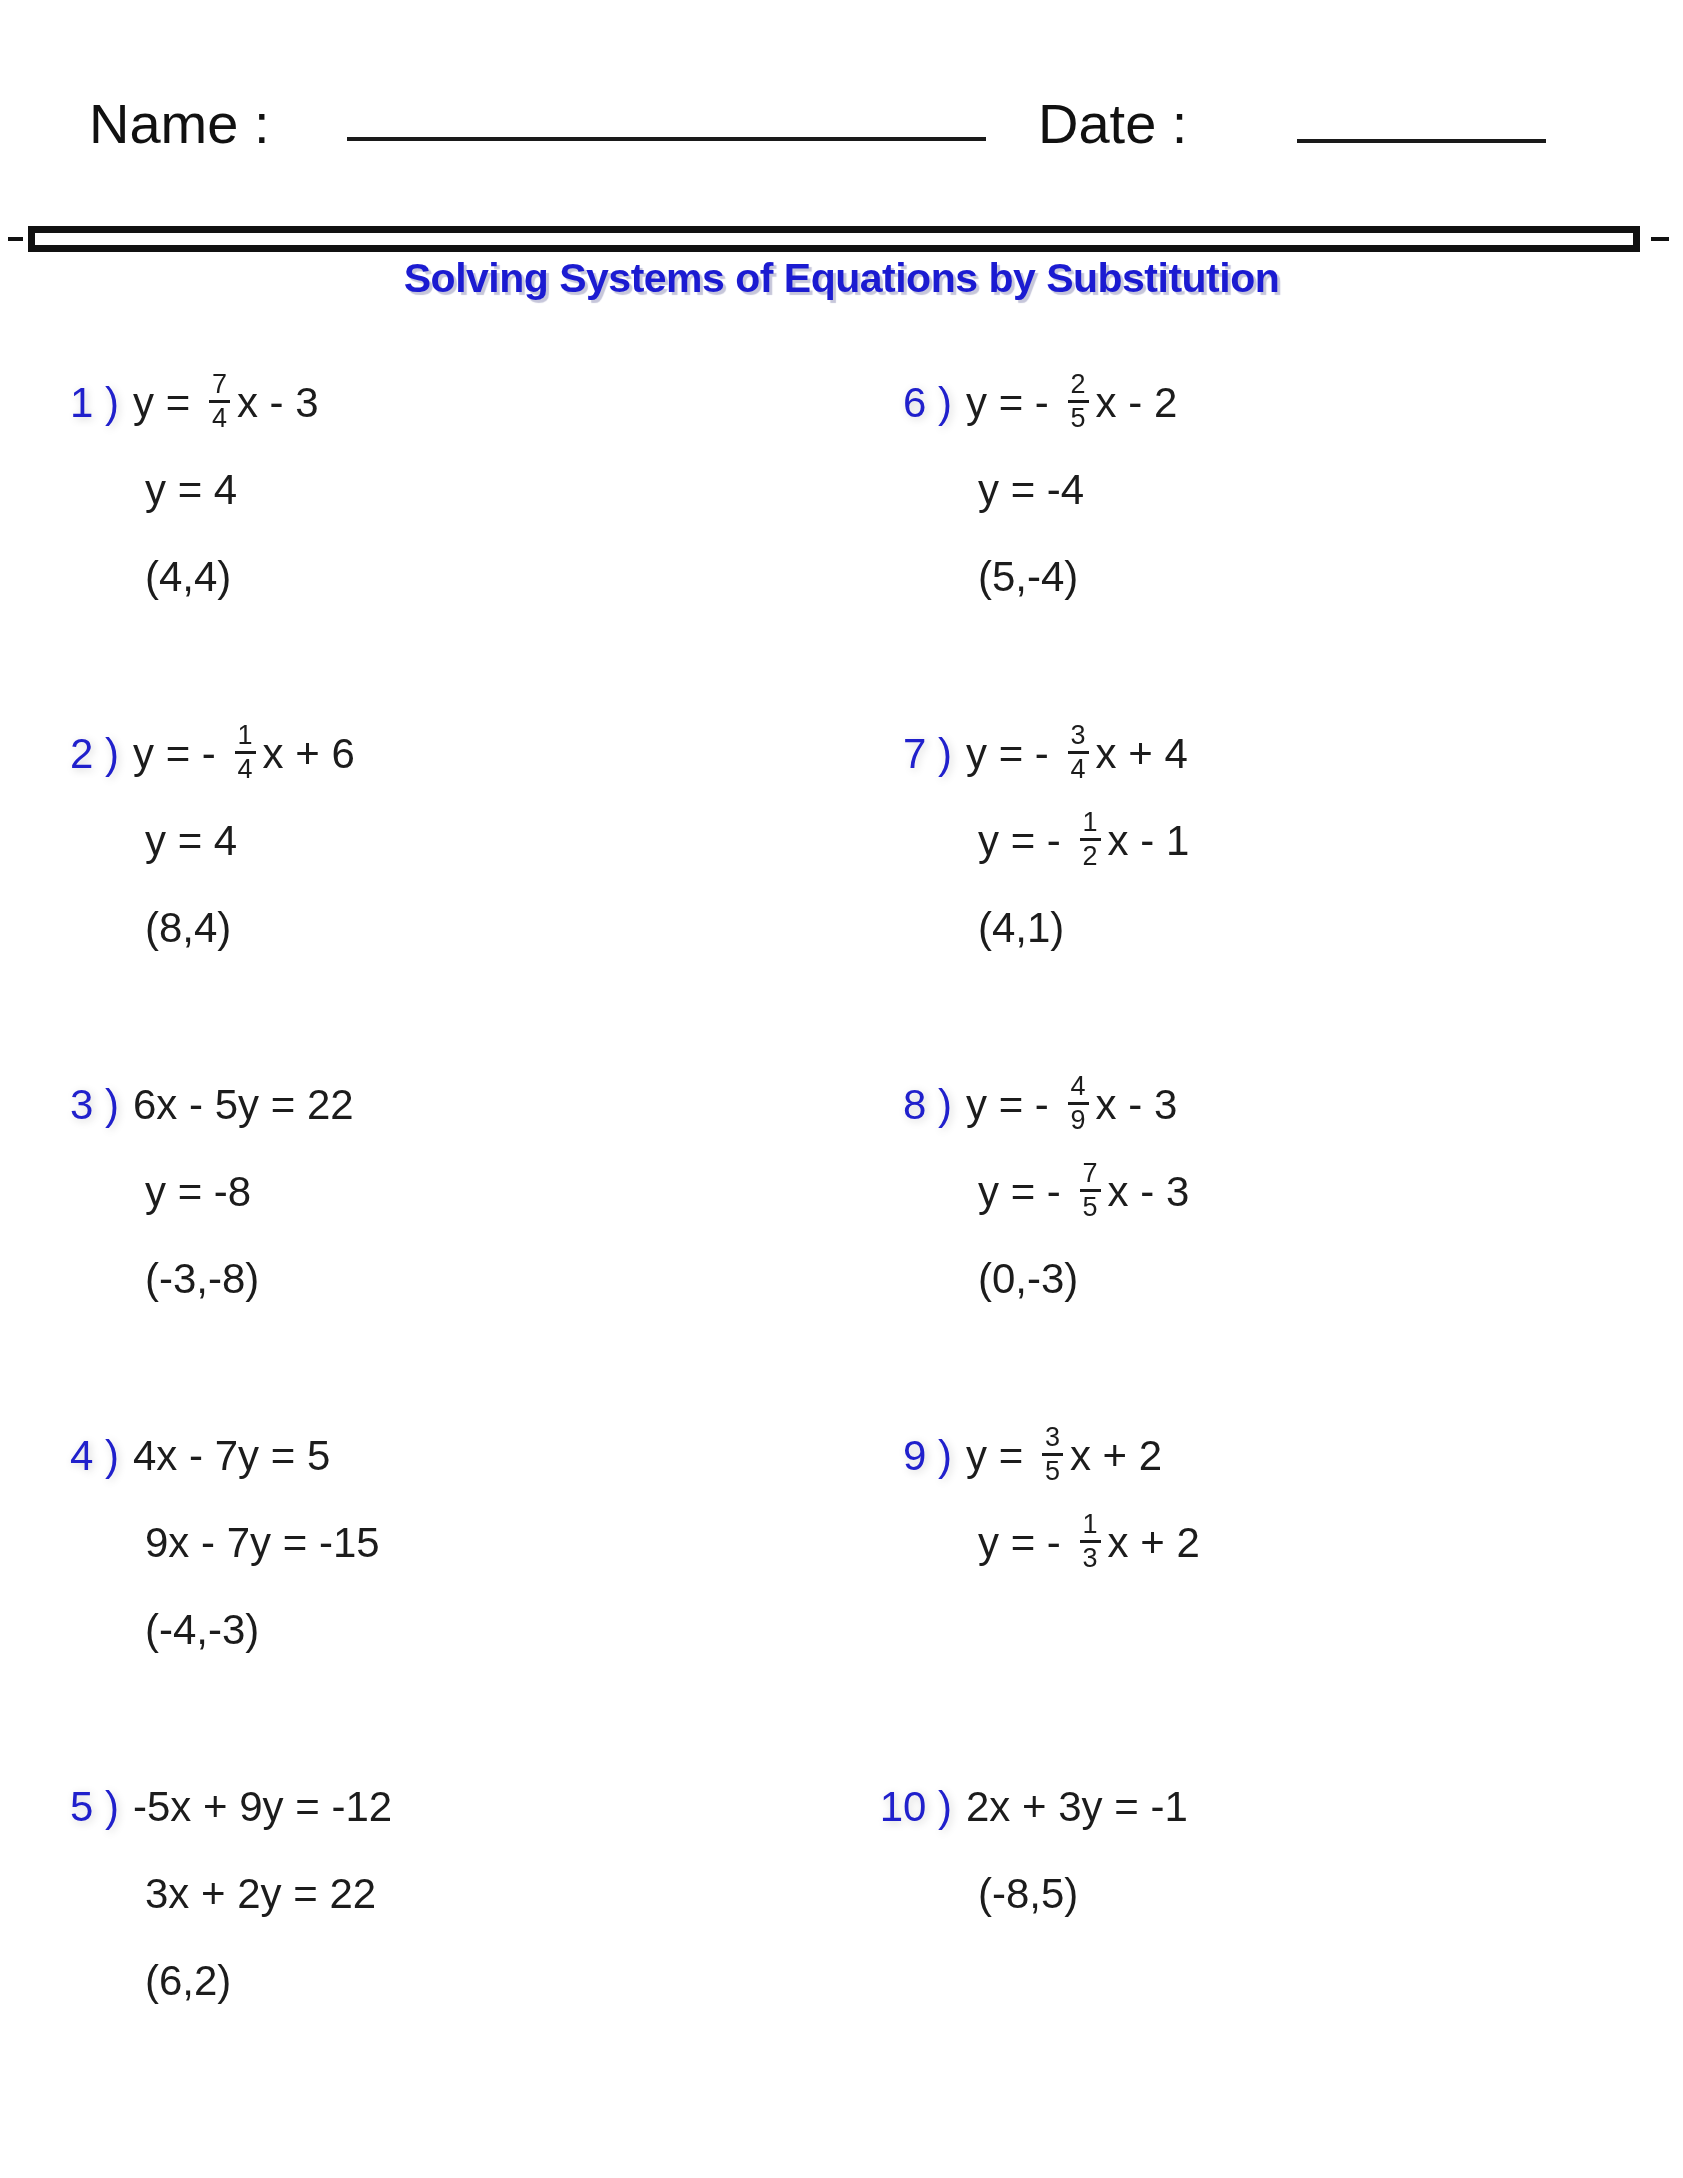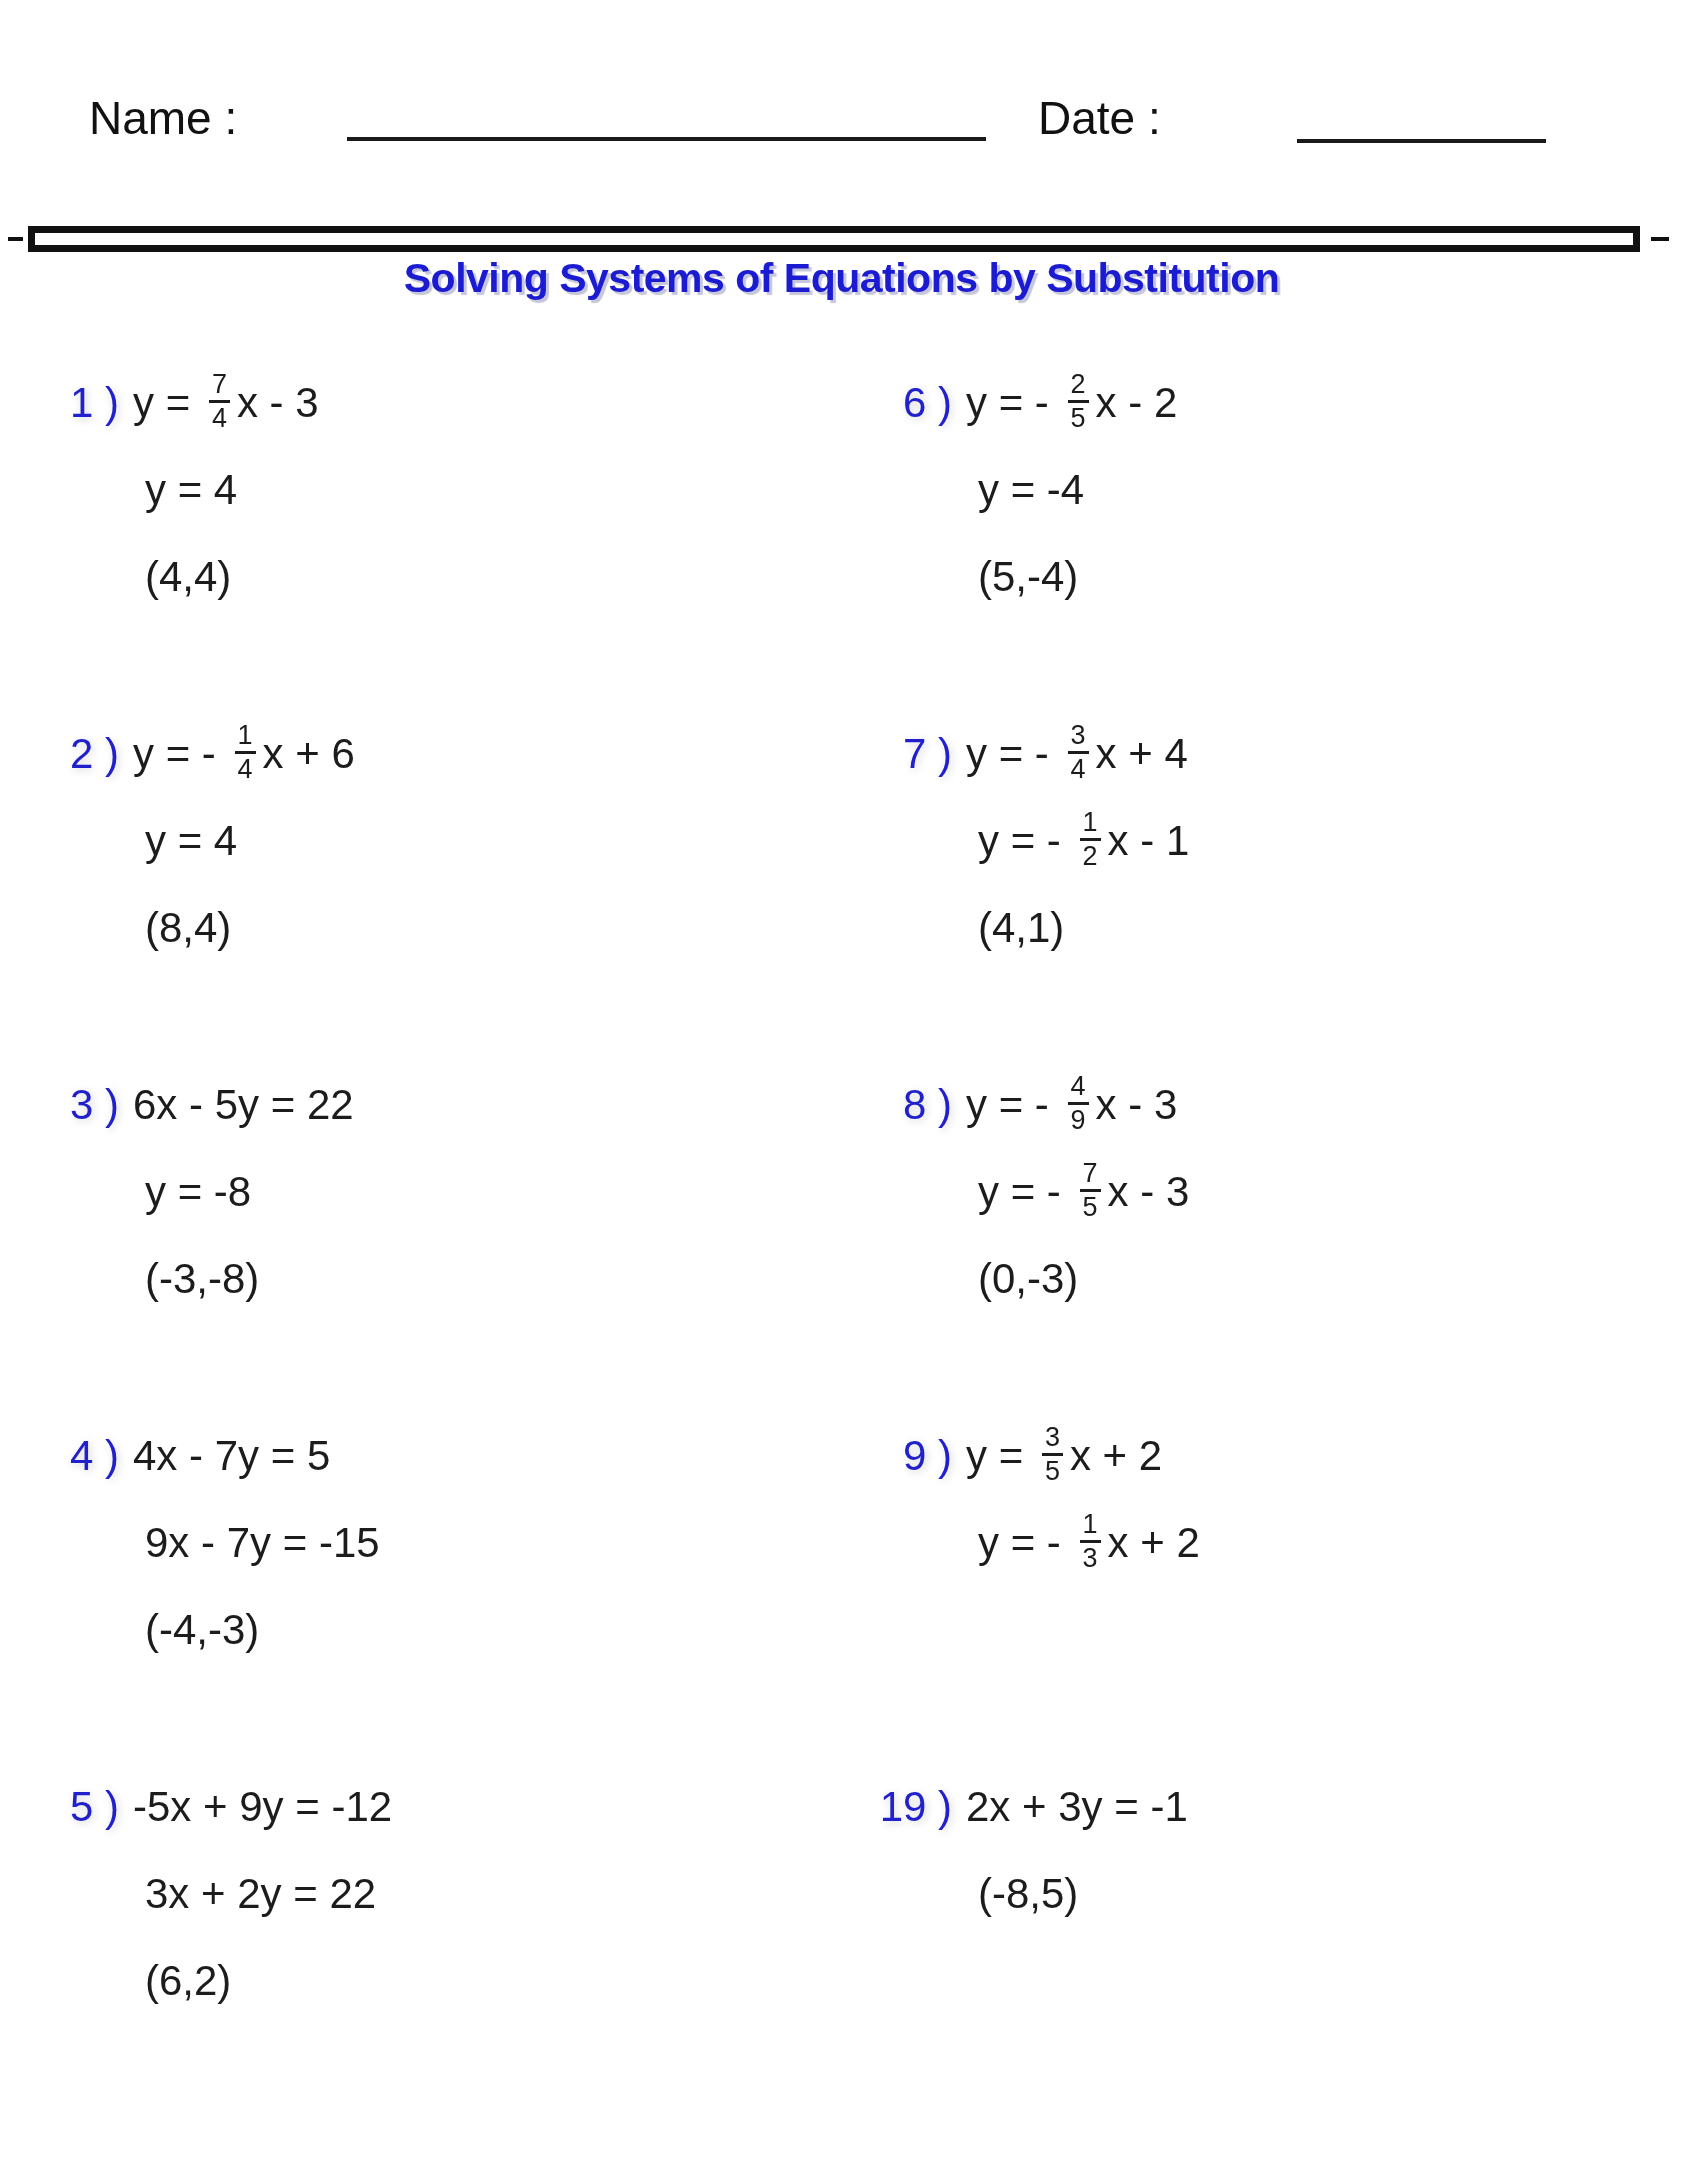--- a/index.html
+++ b/index.html
@@ -2,21 +2,21 @@
 <html style="--title-blue: #1b1bd1; --num-blue: #2020cc;"><head>
 <meta charset="utf-8">
 <style>
   * { margin:0; padding:0; box-sizing:border-box; }
   html,body { background:#ffffff; }
   body {
     width:1683px; height:2178px; position:relative; overflow:hidden;
     font-family:"Liberation Sans", sans-serif; color:#1c1c1c;
   }
   
-  .hdr-label { position:absolute; font-size:46px; color:#111; white-space:pre; }
+  .hdr-label { position:absolute; font-size:56px; color:#111; white-space:pre; }
   #name-label { left:89px;  top:91px; }
   #date-label { left:1038px; top:91px; }
   .write-line { position:absolute; height:4px; background:#1a1a1a; }
   #name-line { left:347px; top:137px; width:639px; }
   #date-line { left:1297px; top:139px; width:249px; }
 
   
   #divider-bar {
     position:absolute; left:28px; top:226px; width:1612px; height:26px;
     border:7px solid #111; background:#ffffff;
@@ -195,21 +195,21 @@
         <div class="p-label">9 )</div>
         <div class="eq"><span class="txt">y = </span><span class="frac"><span class="num">3</span><span class="den">5</span></span><span class="txt">x + 2</span></div>
       </div>
       <div class="eq-line indent">
         <div class="p-label-spacer"></div>
         <div class="eq"><span class="txt">y = - </span><span class="frac"><span class="num">1</span><span class="den">3</span></span><span class="txt">x + 2</span></div>
       </div>
     </div>
     <div class="problem col-right" style="grid-area: 5 / 2;">
       <div class="eq-line">
-        <div class="p-label">19 )</div>
+        <div class="p-label">10 )</div>
         <div class="eq"><span class="txt">2x + 3y = -1</span></div>
       </div>
       <div class="eq-line indent">
         <div class="p-label-spacer"></div>
         <div class="eq"><span class="txt">(-8,5)</span></div>
       </div>
     </div>
   </div>
 
 

